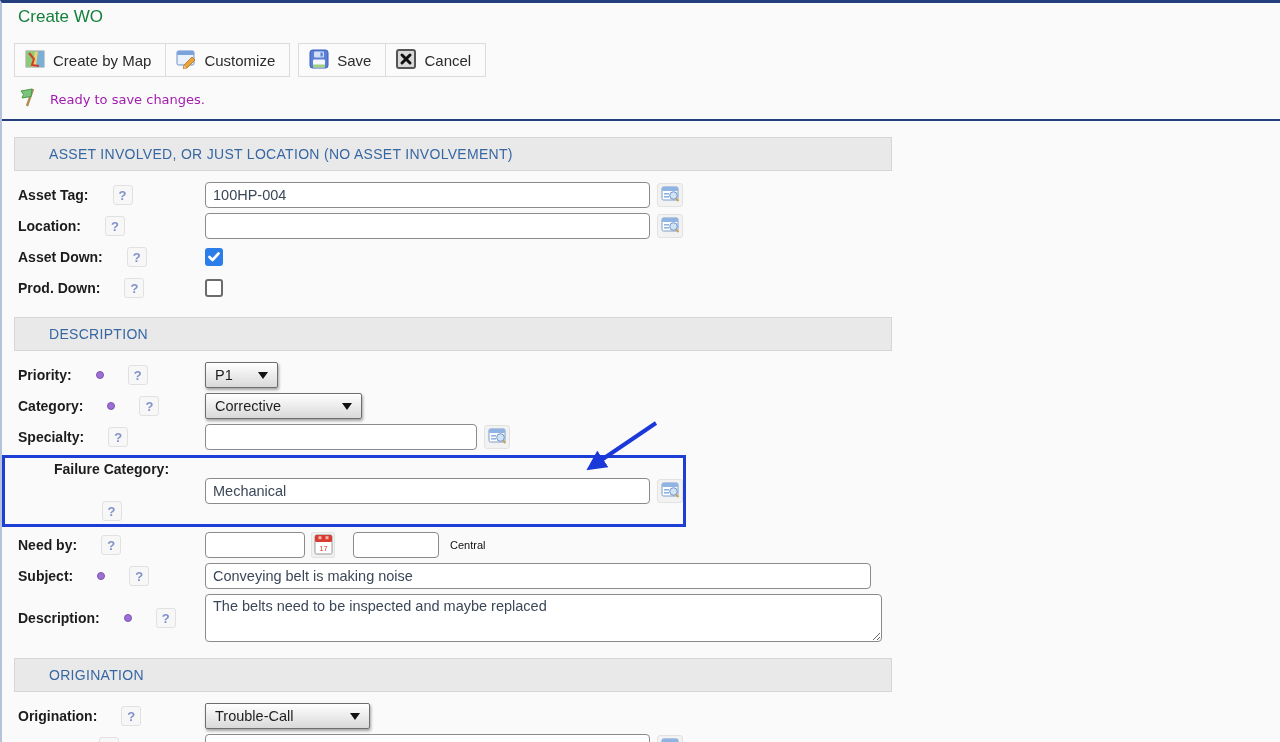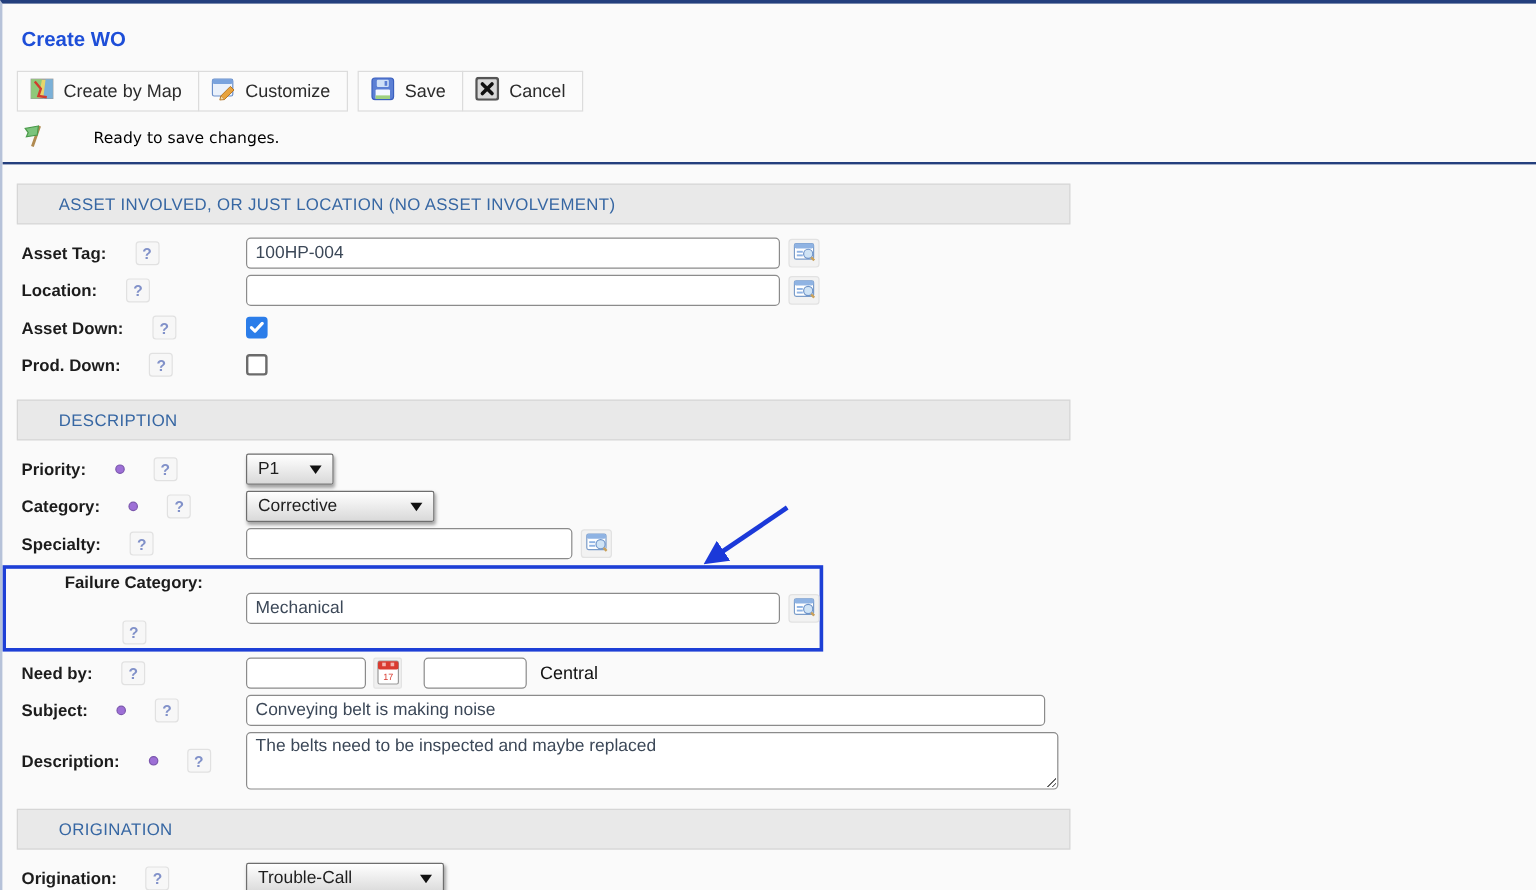--- a/index.html
+++ b/index.html
@@ -5,36 +5,36 @@
   * { margin:0; padding:0; box-sizing:border-box; }
   html,body { width:1280px; height:742px; overflow:hidden; }
   body {
     background:#fafafa;
     border-top:3px solid #243f7d;
     border-left:2px solid #b6c2d9;
     font-family:"Liberation Sans", sans-serif;
     position:relative;
   }
   .page-title {
-    margin:20px 0 0 16px;
-    font-size:17px; font-weight:bold; color:#1d4ed8;
+    margin:4px 0 0 16px;
+    font-size:17px; font-weight:normal; color:#15803d;
   }
   .toolbar { margin:16px 0 0 12px; display:flex; align-items:center; }
   .btn-group { display:flex; }
   .btn-group + .btn-group { margin-left:8px; }
   .tb-btn {
     display:flex; align-items:center; gap:8px;
     background:#fbfbfb; border:1px solid #dcdcdc;
     height:34px; padding:0 14px 0 10px;
     font-family:"Liberation Sans", sans-serif;
     font-size:15px; color:#2b2b2b; cursor:pointer;
   }
   .tb-btn + .tb-btn { margin-left:-1px; }
   .status-row { margin:10px 0 0 16px; display:flex; align-items:center; gap:10px; height:24px; }
-  .status-text { font-family:"DejaVu Sans", sans-serif; font-size:13px; color:#000000;margin-left:28px; }
+  .status-text { font-family:"DejaVu Sans", sans-serif; font-size:13px; color:#a21caf; }
   .divider { margin-top:8px; height:2px; background:#243f7d; width:100%; }
   .section-hdr {
     margin:16px 0 0 12px; width:878px; height:34px;
     background:#e9e9e9; border:1px solid #d6d6d6;
     display:flex; align-items:center; padding-left:34px;
     font-size:14px; color:#3767a3; letter-spacing:.3px;
   }
   .rows { margin-top:11px; }
   .row { display:flex; align-items:center; min-height:26px; margin-bottom:5px; }
   .lbl-cell { width:203px; padding-left:16px; display:flex; align-items:center; gap:24px; flex-shrink:0; }
@@ -76,21 +76,21 @@
     display:inline-flex; align-items:center; justify-content:center; cursor:pointer;
   }
   .cb svg { display:none; }
   .cb.checked { background:#2b7de9; border-color:#2b7de9; }
   .cb.checked svg { display:block; }
   .hl-row {
     border:3px solid #1d3fd6; width:684px; margin-bottom:5px;
     display:flex; align-items:center; padding:3px 0;
   }
   .hl-row .lbl-cell { width:200px; padding-left:13px;flex-direction:column; }
-  .timezone { margin-left:11px; font-size:15px; color:#111; }
+  .timezone { margin-left:11px; font-size:11px; color:#111; }
   .desc-area {
     width:677px; height:48px; border:1.5px solid #8b8b8b; border-radius:4px;
     font-family:"Liberation Sans", sans-serif; font-size:14.5px; color:#3c4858;
     padding:3px 7px; resize:both; outline:none; background:#fff;
   }
   .row-desc { align-items:flex-start; }
   .row-desc .lbl-cell { margin-top:14px; }
   .arrow-overlay { position:absolute; left:553px; top:398px; pointer-events:none; }
 </style>
 </head>

